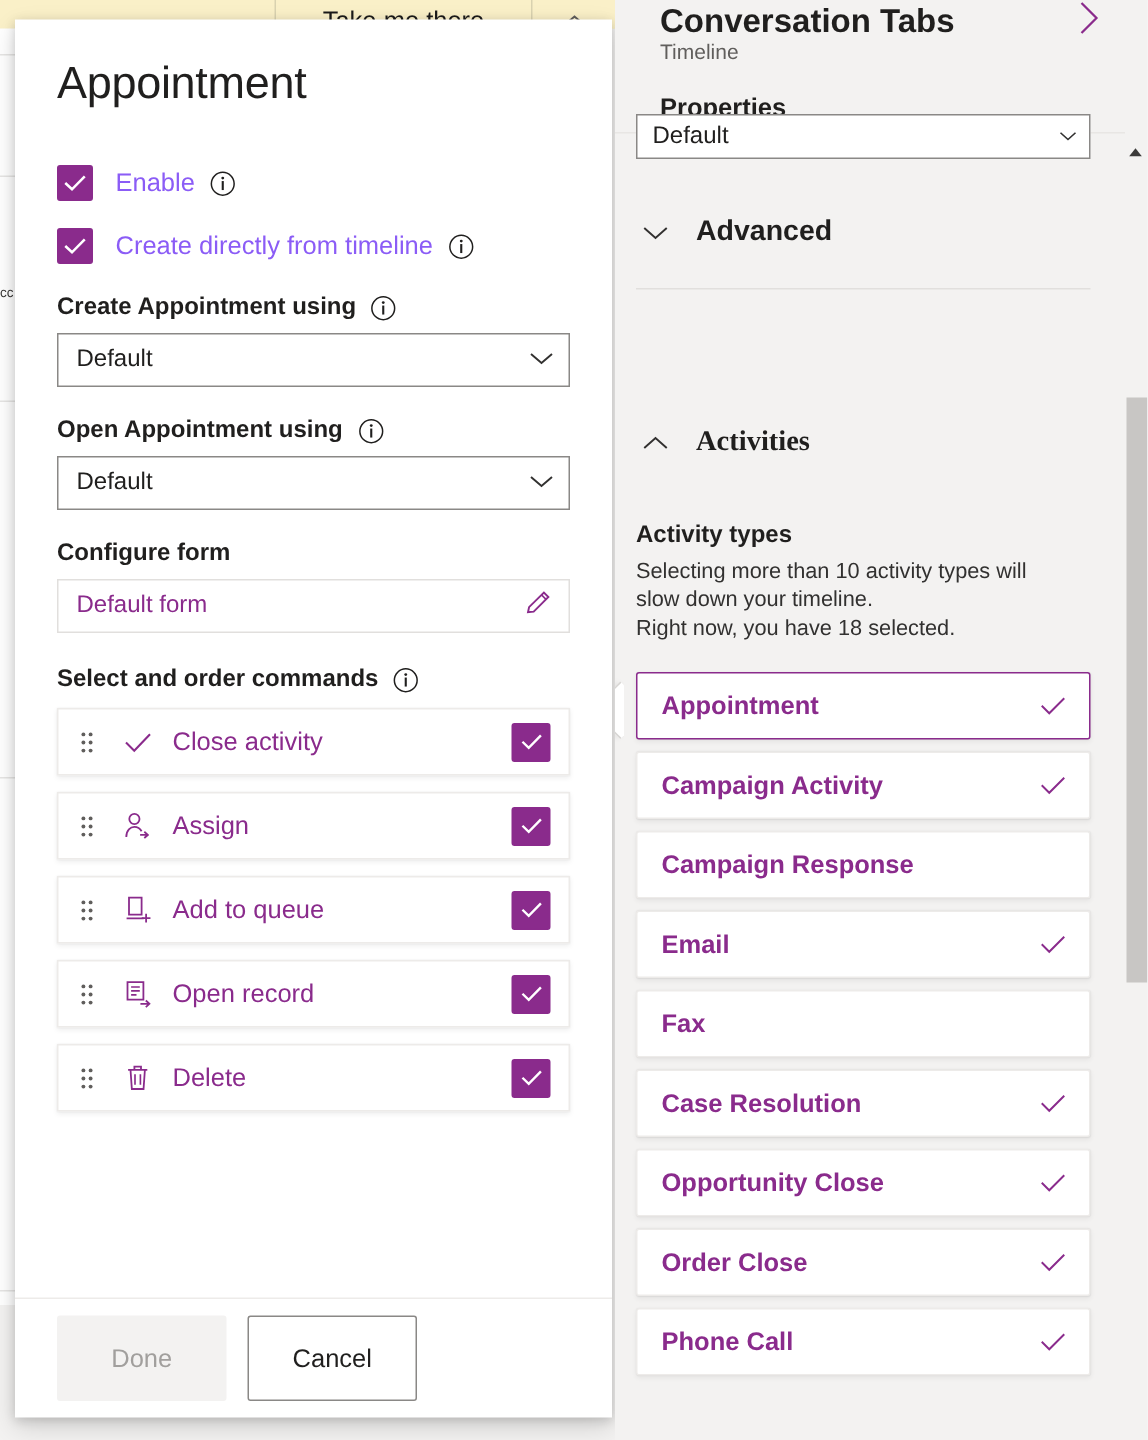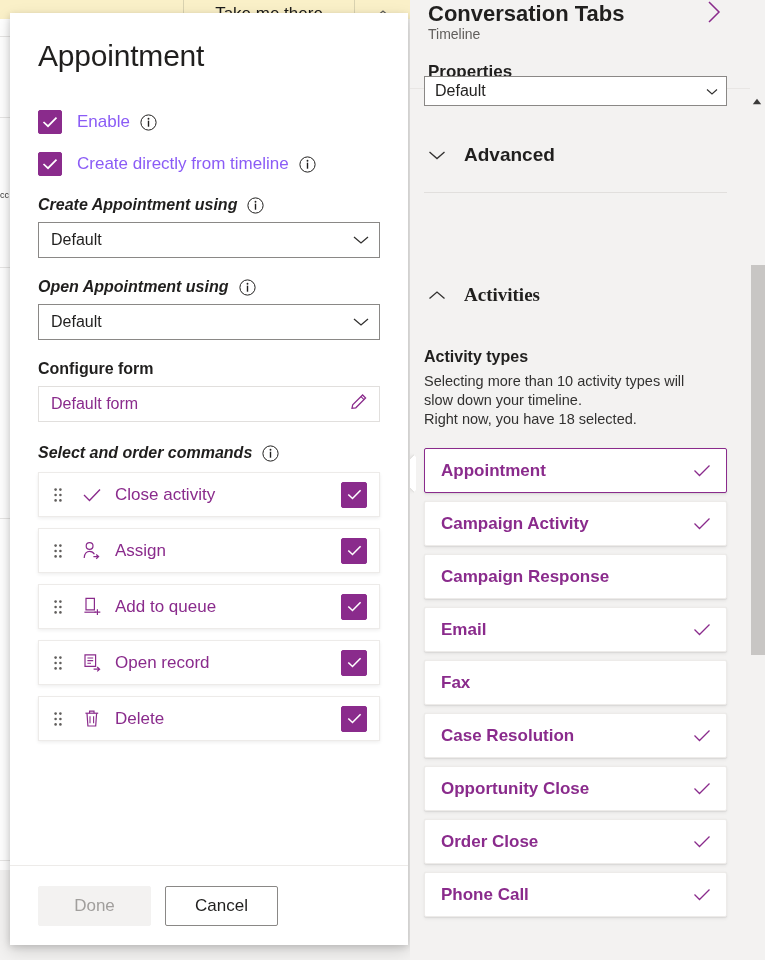--- a/index.html
+++ b/index.html
@@ -76,21 +76,21 @@
     font-size: 17px; color: #8b5cf6; margin-left: 15px; white-space: nowrap;
   }
   .info-ico {
     margin-left: 10px; width: 17px; height: 17px; flex: 0 0 auto;
     display: inline-flex; align-items: center; justify-content: center;
   }
 
   
   .field { margin-top: 20px; }
   .field-label-row { display: flex; align-items: center; margin-bottom: 8px; }
-  .field-label { font-size: 16px; font-weight: 700; color: #201f1e; font-style: italic; }
+  .field-label { font-size: 16px; font-weight: 700; color: #201f1e; }
   .combo {
     height: 36px; border: 1px solid #8a8886; background: #fff;
     display: flex; align-items: center; padding: 0 10px 0 12px;
     font-size: 16px; color: #201f1e; cursor: pointer;
   }
   .combo .val { flex: 1 1 auto; }
   .combo .chev { flex: 0 0 auto; color: #323130; }
 
   .form-label { font-size: 16px; font-weight: 700; color: #201f1e; margin-bottom: 8px; }
   .form-box {
@@ -117,33 +117,33 @@
     background: #8a2b8c; border: 1px solid #8a2b8c; flex: 0 0 auto;
     display: flex; align-items: center; justify-content: center; cursor: pointer;
   }
 
   
   .dialog-footer {
     flex: 0 0 auto; height: 80px; border-top: 1px solid #edebe9;
     display: flex; align-items: center; padding: 0 28px; gap: 14px;
   }
   .btn {
-    height: 40px; min-width: 113px; font-size: 17px;
+    height: 57px; min-width: 113px; font-size: 17px;
     display: inline-flex; align-items: center; justify-content: center;
     cursor: pointer; border-radius: 2px;
   }
   .btn-done { background: #f3f2f1; color: #a19f9d; border: 1px solid #f3f2f1; cursor: default; }
   .btn-cancel { background: #fff; color: #201f1e; border: 1px solid #8a8886; }
 
   
   .panel {
     position: absolute; left: 410px; top: 0; width: 355px; height: 960px;
     background: #f3f2f1; overflow: hidden;
   }
-  .panel-head { position: absolute; left: 4px; top: 0; width: 325px; height: 90px; }
+  .panel-head { position: absolute; left: 16px; top: 0; width: 325px; height: 90px; }
   .panel-title {
     position: absolute; left: 14px; top: 1px;
     font-size: 22px; font-weight: 700; color: #201f1e;
   }
   .panel-sub {
     position: absolute; left: 14px; top: 26px;
     font-size: 14px; color: #605e5c;
   }
   .panel-expand {
     position: absolute; right: 12px; top: 0px; width: 26px; height: 26px;

